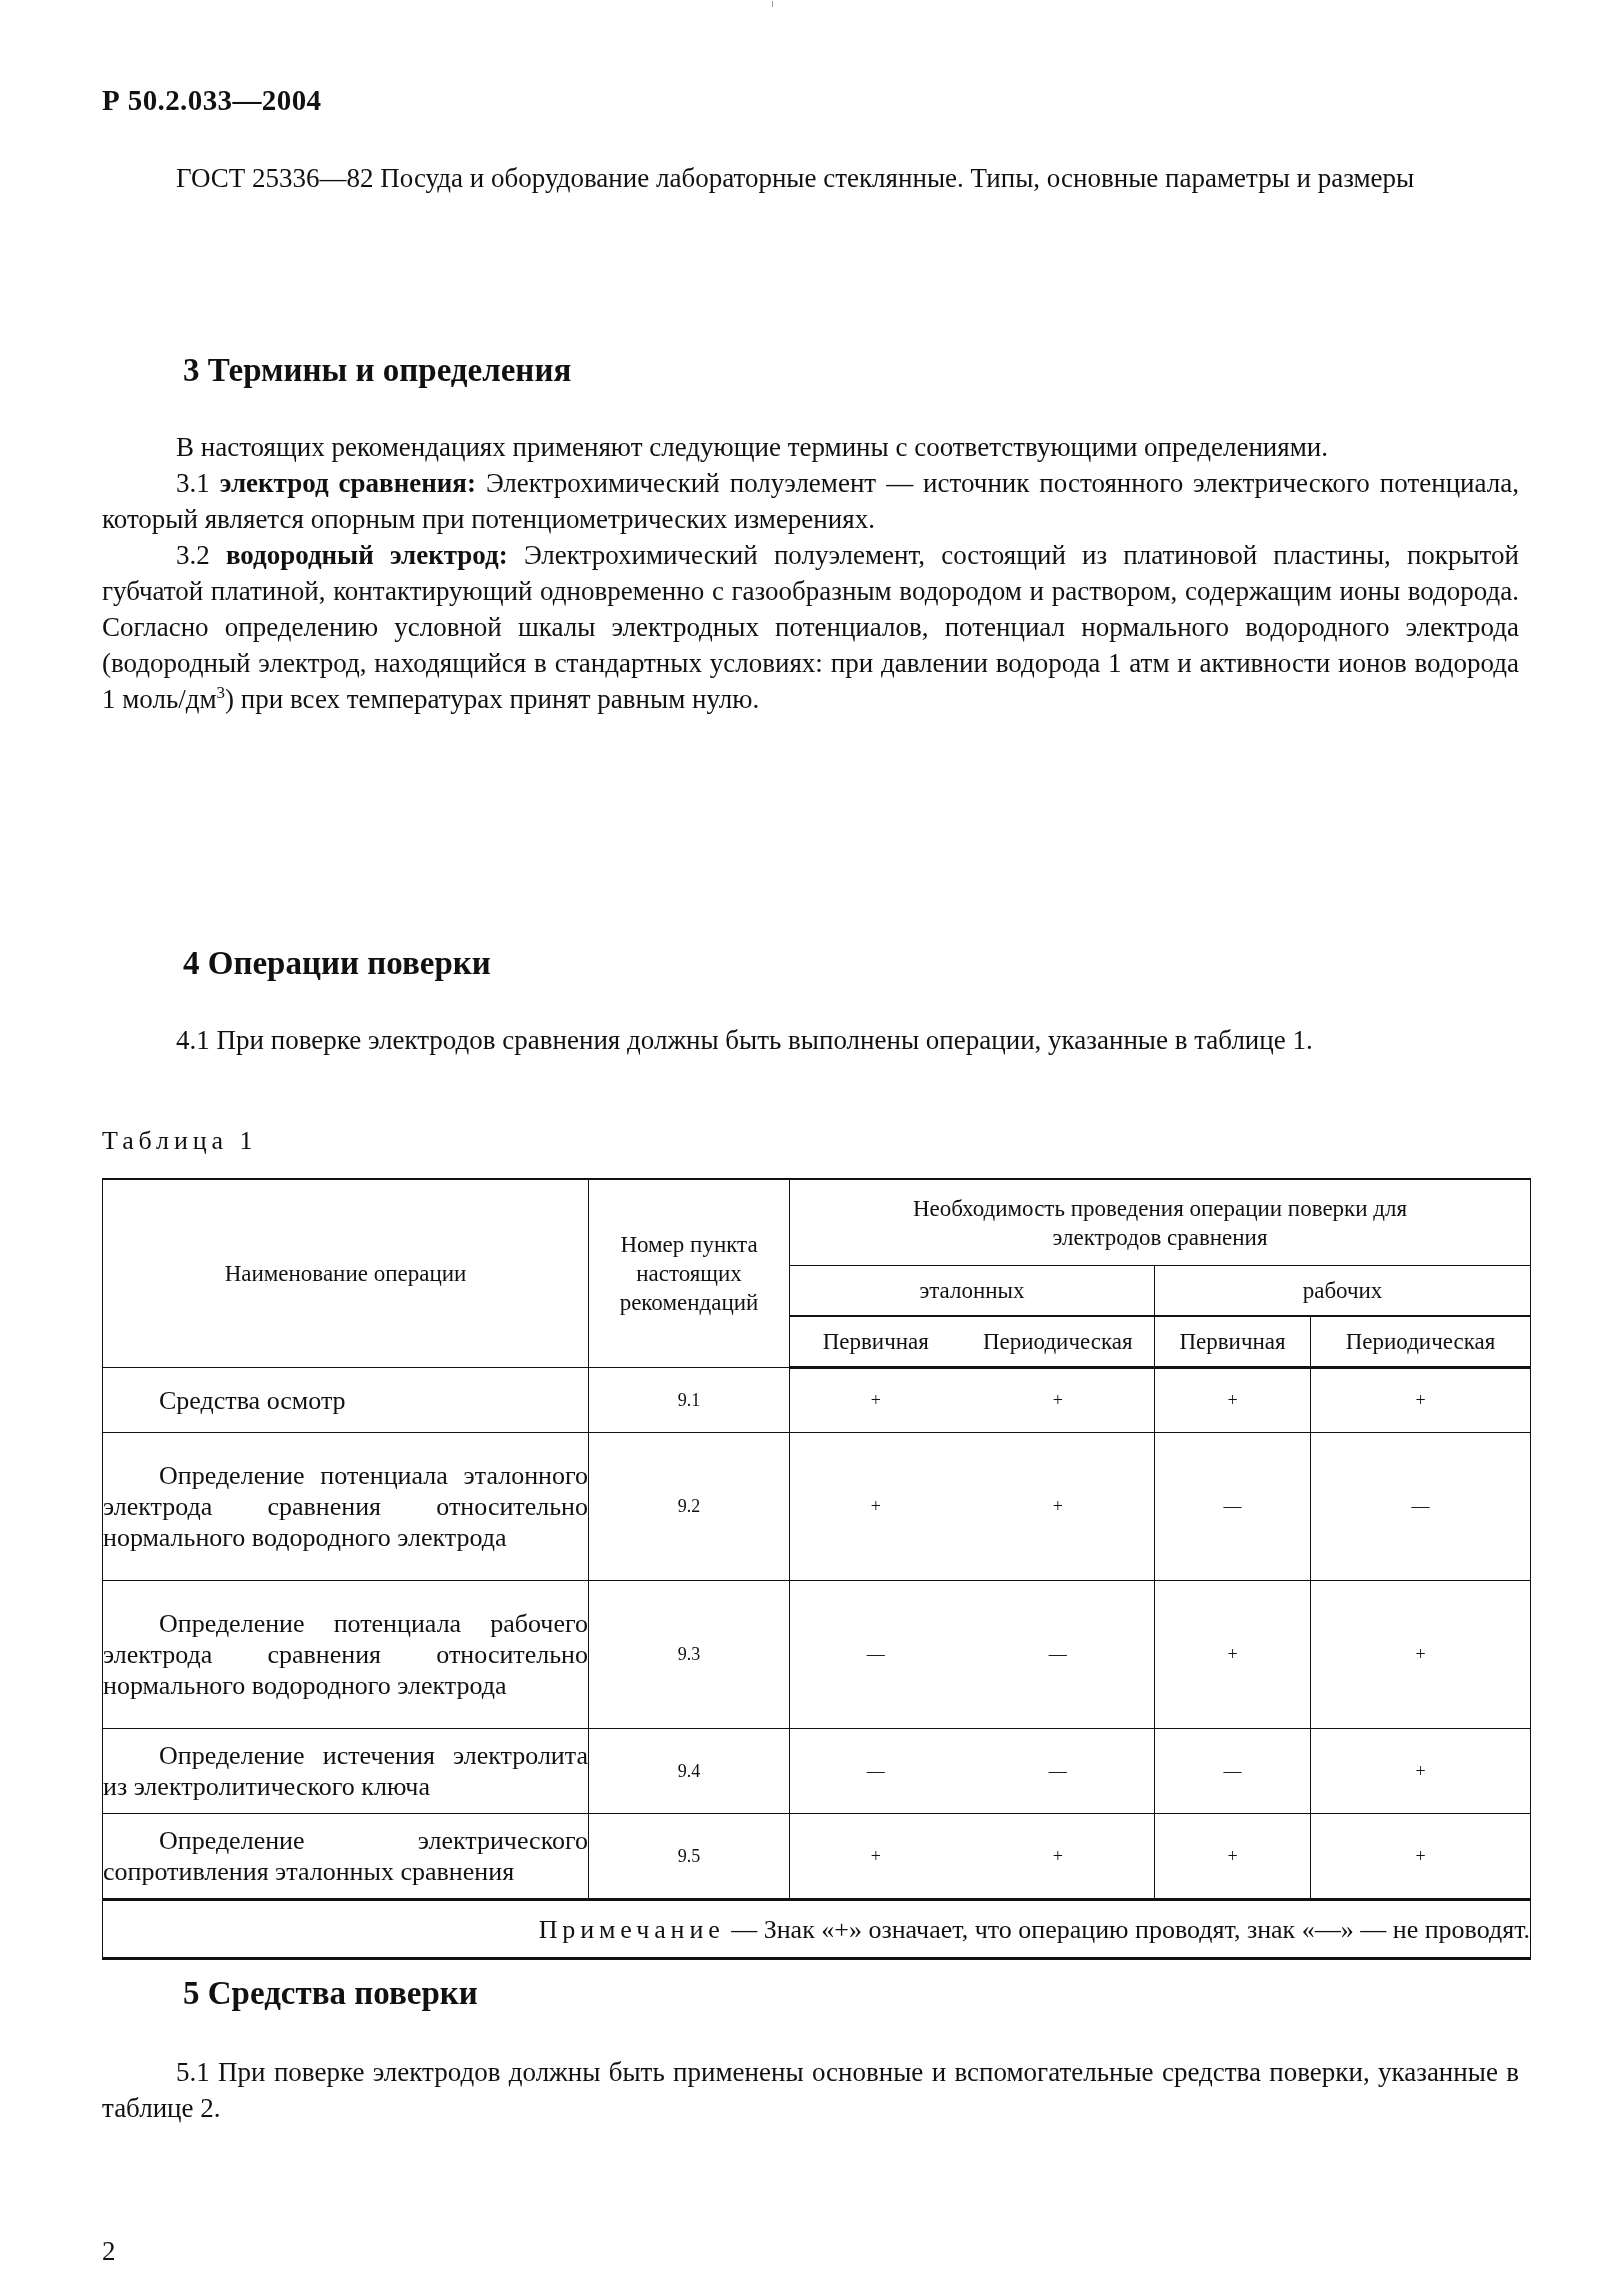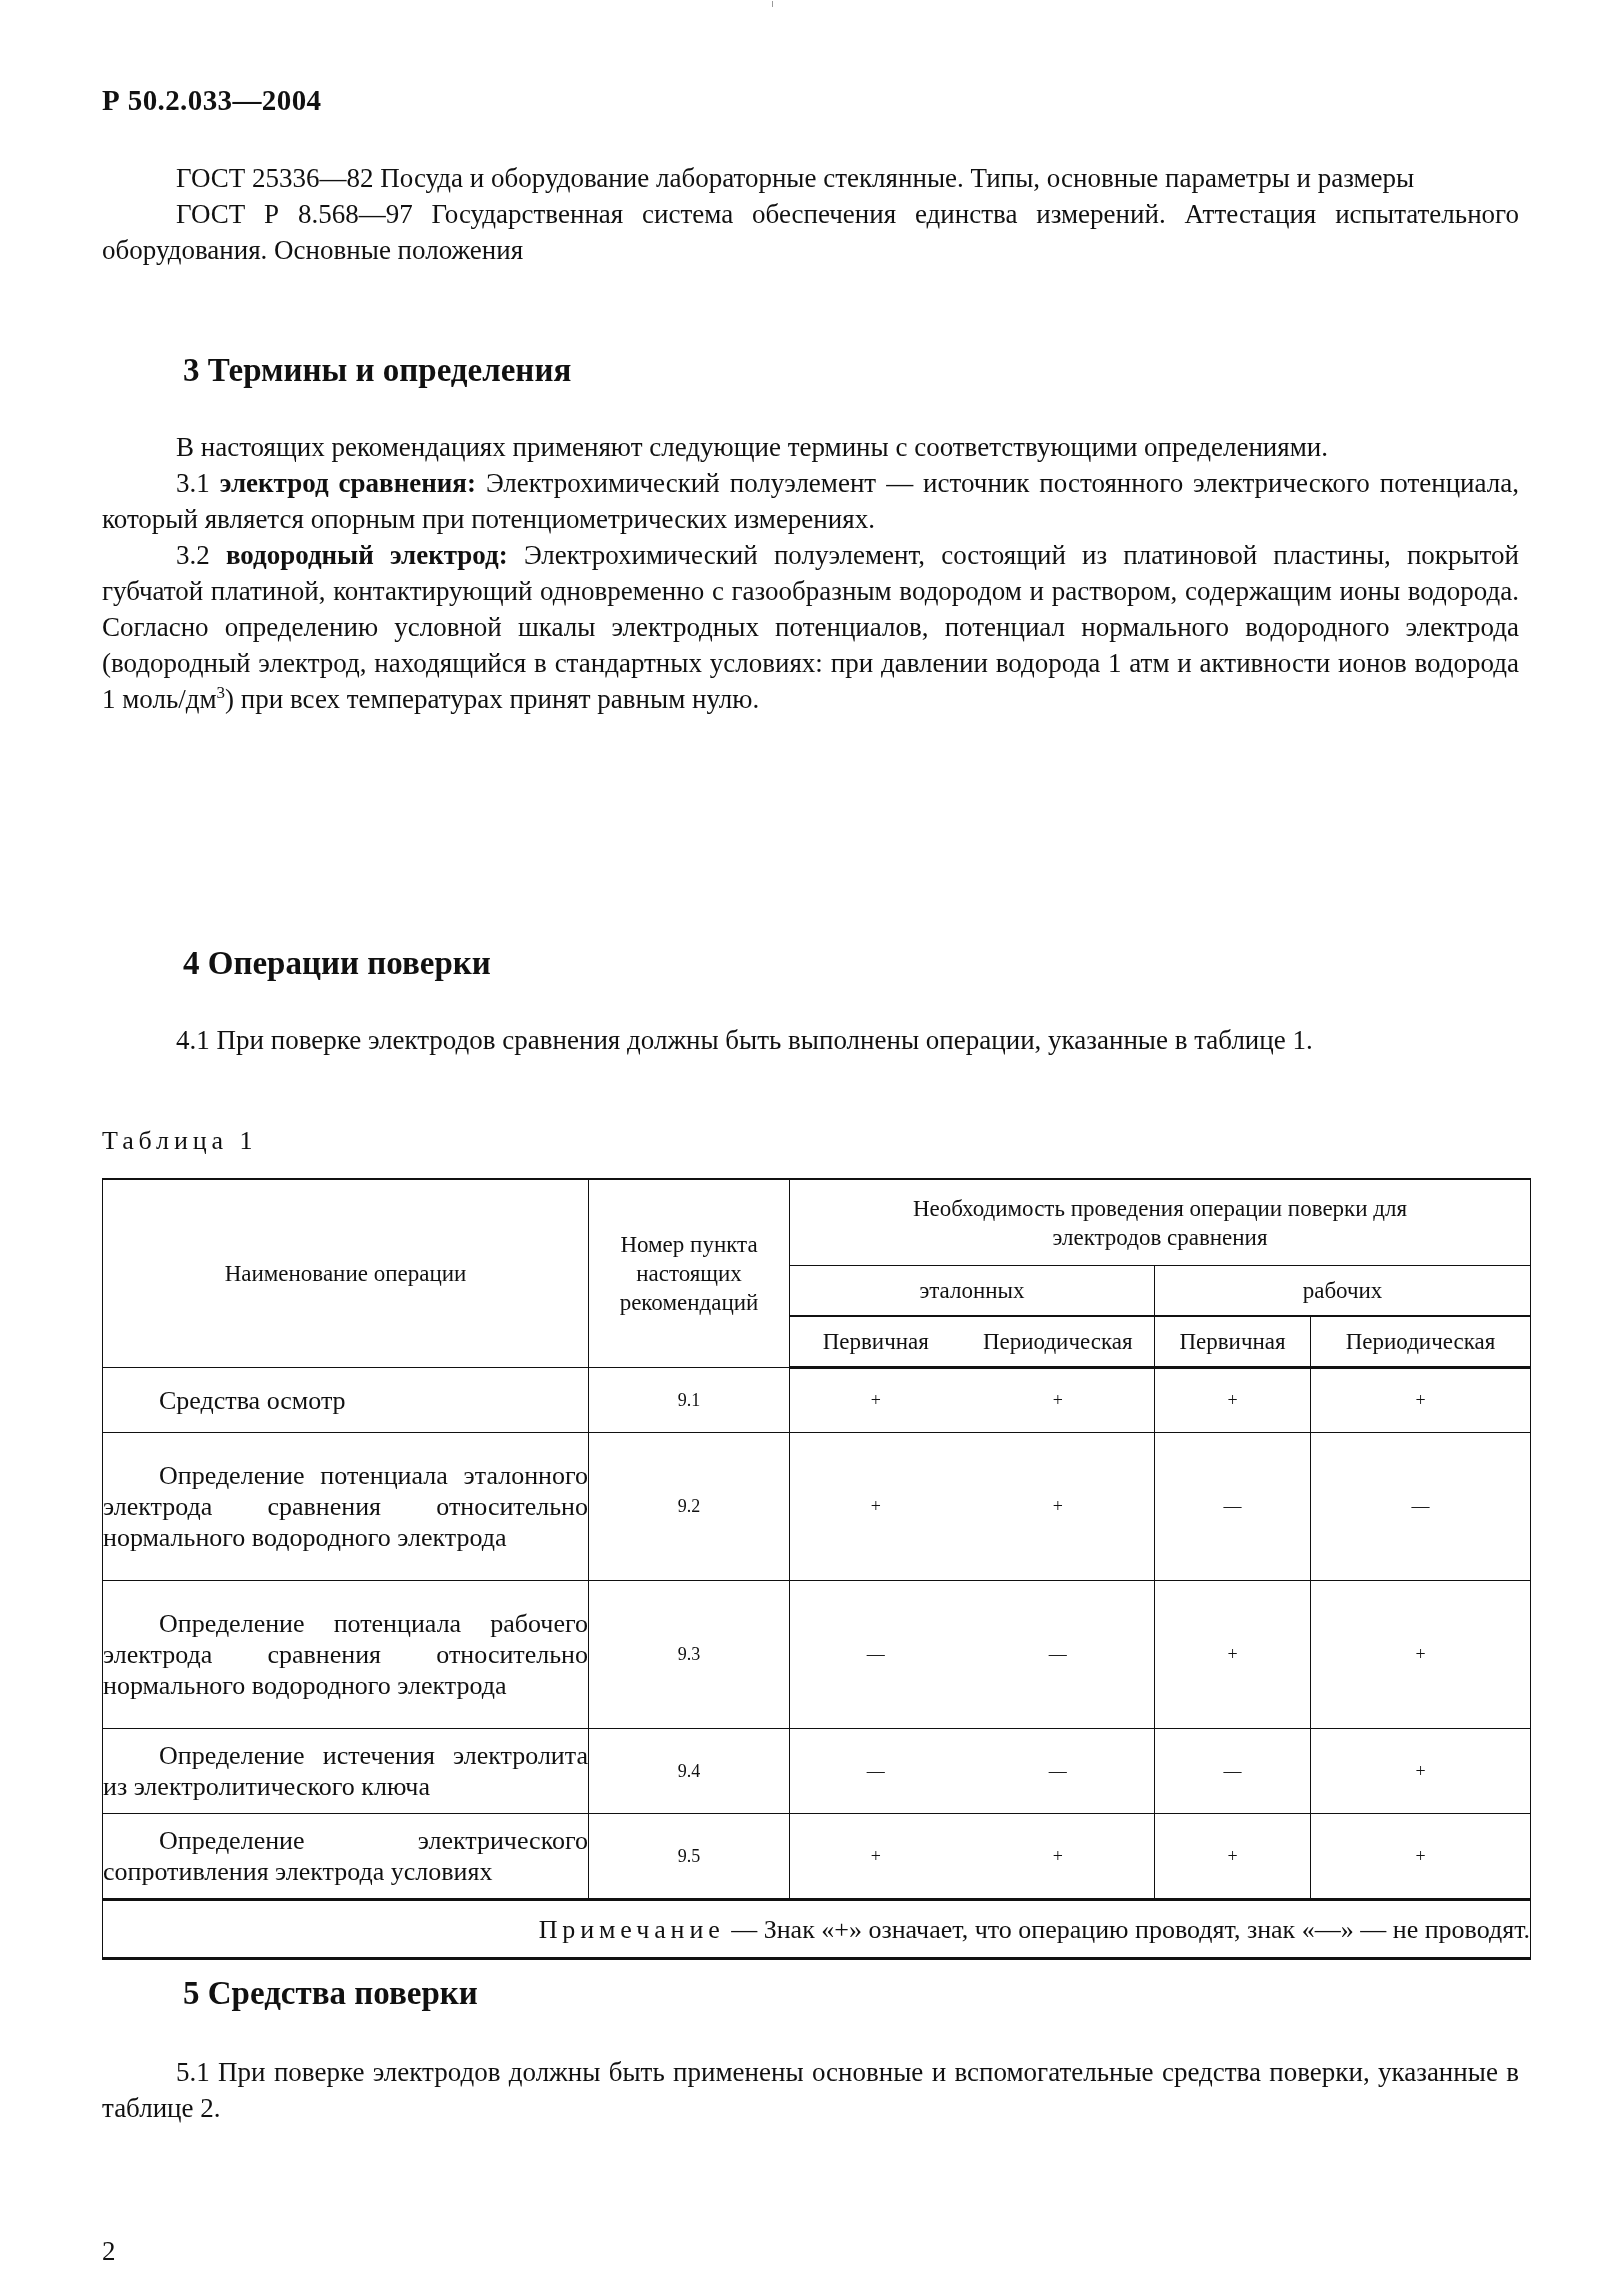--- a/index.html
+++ b/index.html
@@ -79,21 +79,20 @@
 <body>
 
 <div class="top-tick"></div>
 
 <div class="page">
 
   <div class="doc-code">Р 50.2.033—2004</div>
 
   <div class="block" style="top:160px;">
     <p class="p">ГОСТ 25336—82 Посуда и оборудование лабораторные стеклянные. Типы, основные параметры и размеры</p>
-    <p class="p">ГОСТ Р 8.568—97 Государственная система обеспечения единства измерений. Аттестация испытательного оборудования. Основные положения</p>
   </div>
 
   <h2 class="h" style="top:345px;">3 Термины и определения</h2>
 
   <div class="block" style="top:429px;">
     <p class="p">В настоящих рекомендациях применяют следующие термины с соответствующими определениями.</p>
 
     <p class="p">
       <span>3.1</span>
       <b class="term">электрод сравнения:</b>
@@ -170,21 +169,21 @@
         </tr>
         <tr class="r4">
           <td class="op">Определение истечения электролита из электролитического ключа</td>
           <td class="num">9.4</td>
           <td class="mark no-right">—</td>
           <td class="mark no-left">—</td>
           <td class="mark">—</td>
           <td class="mark">+</td>
         </tr>
         <tr class="r5">
-          <td class="op">Определение электрического сопротивления электрода условиях</td>
+          <td class="op">Определение электрического сопротивления эталонных сравнения</td>
           <td class="num">9.5</td>
           <td class="mark no-right">+</td>
           <td class="mark no-left">+</td>
           <td class="mark">+</td>
           <td class="mark">+</td>
         </tr>
         <tr class="note">
           <td colspan="6">
             <span class="sp">Примечание</span><span> — Знак «+» означает, что операцию проводят, знак «—» — не проводят.</span>
           </td>

